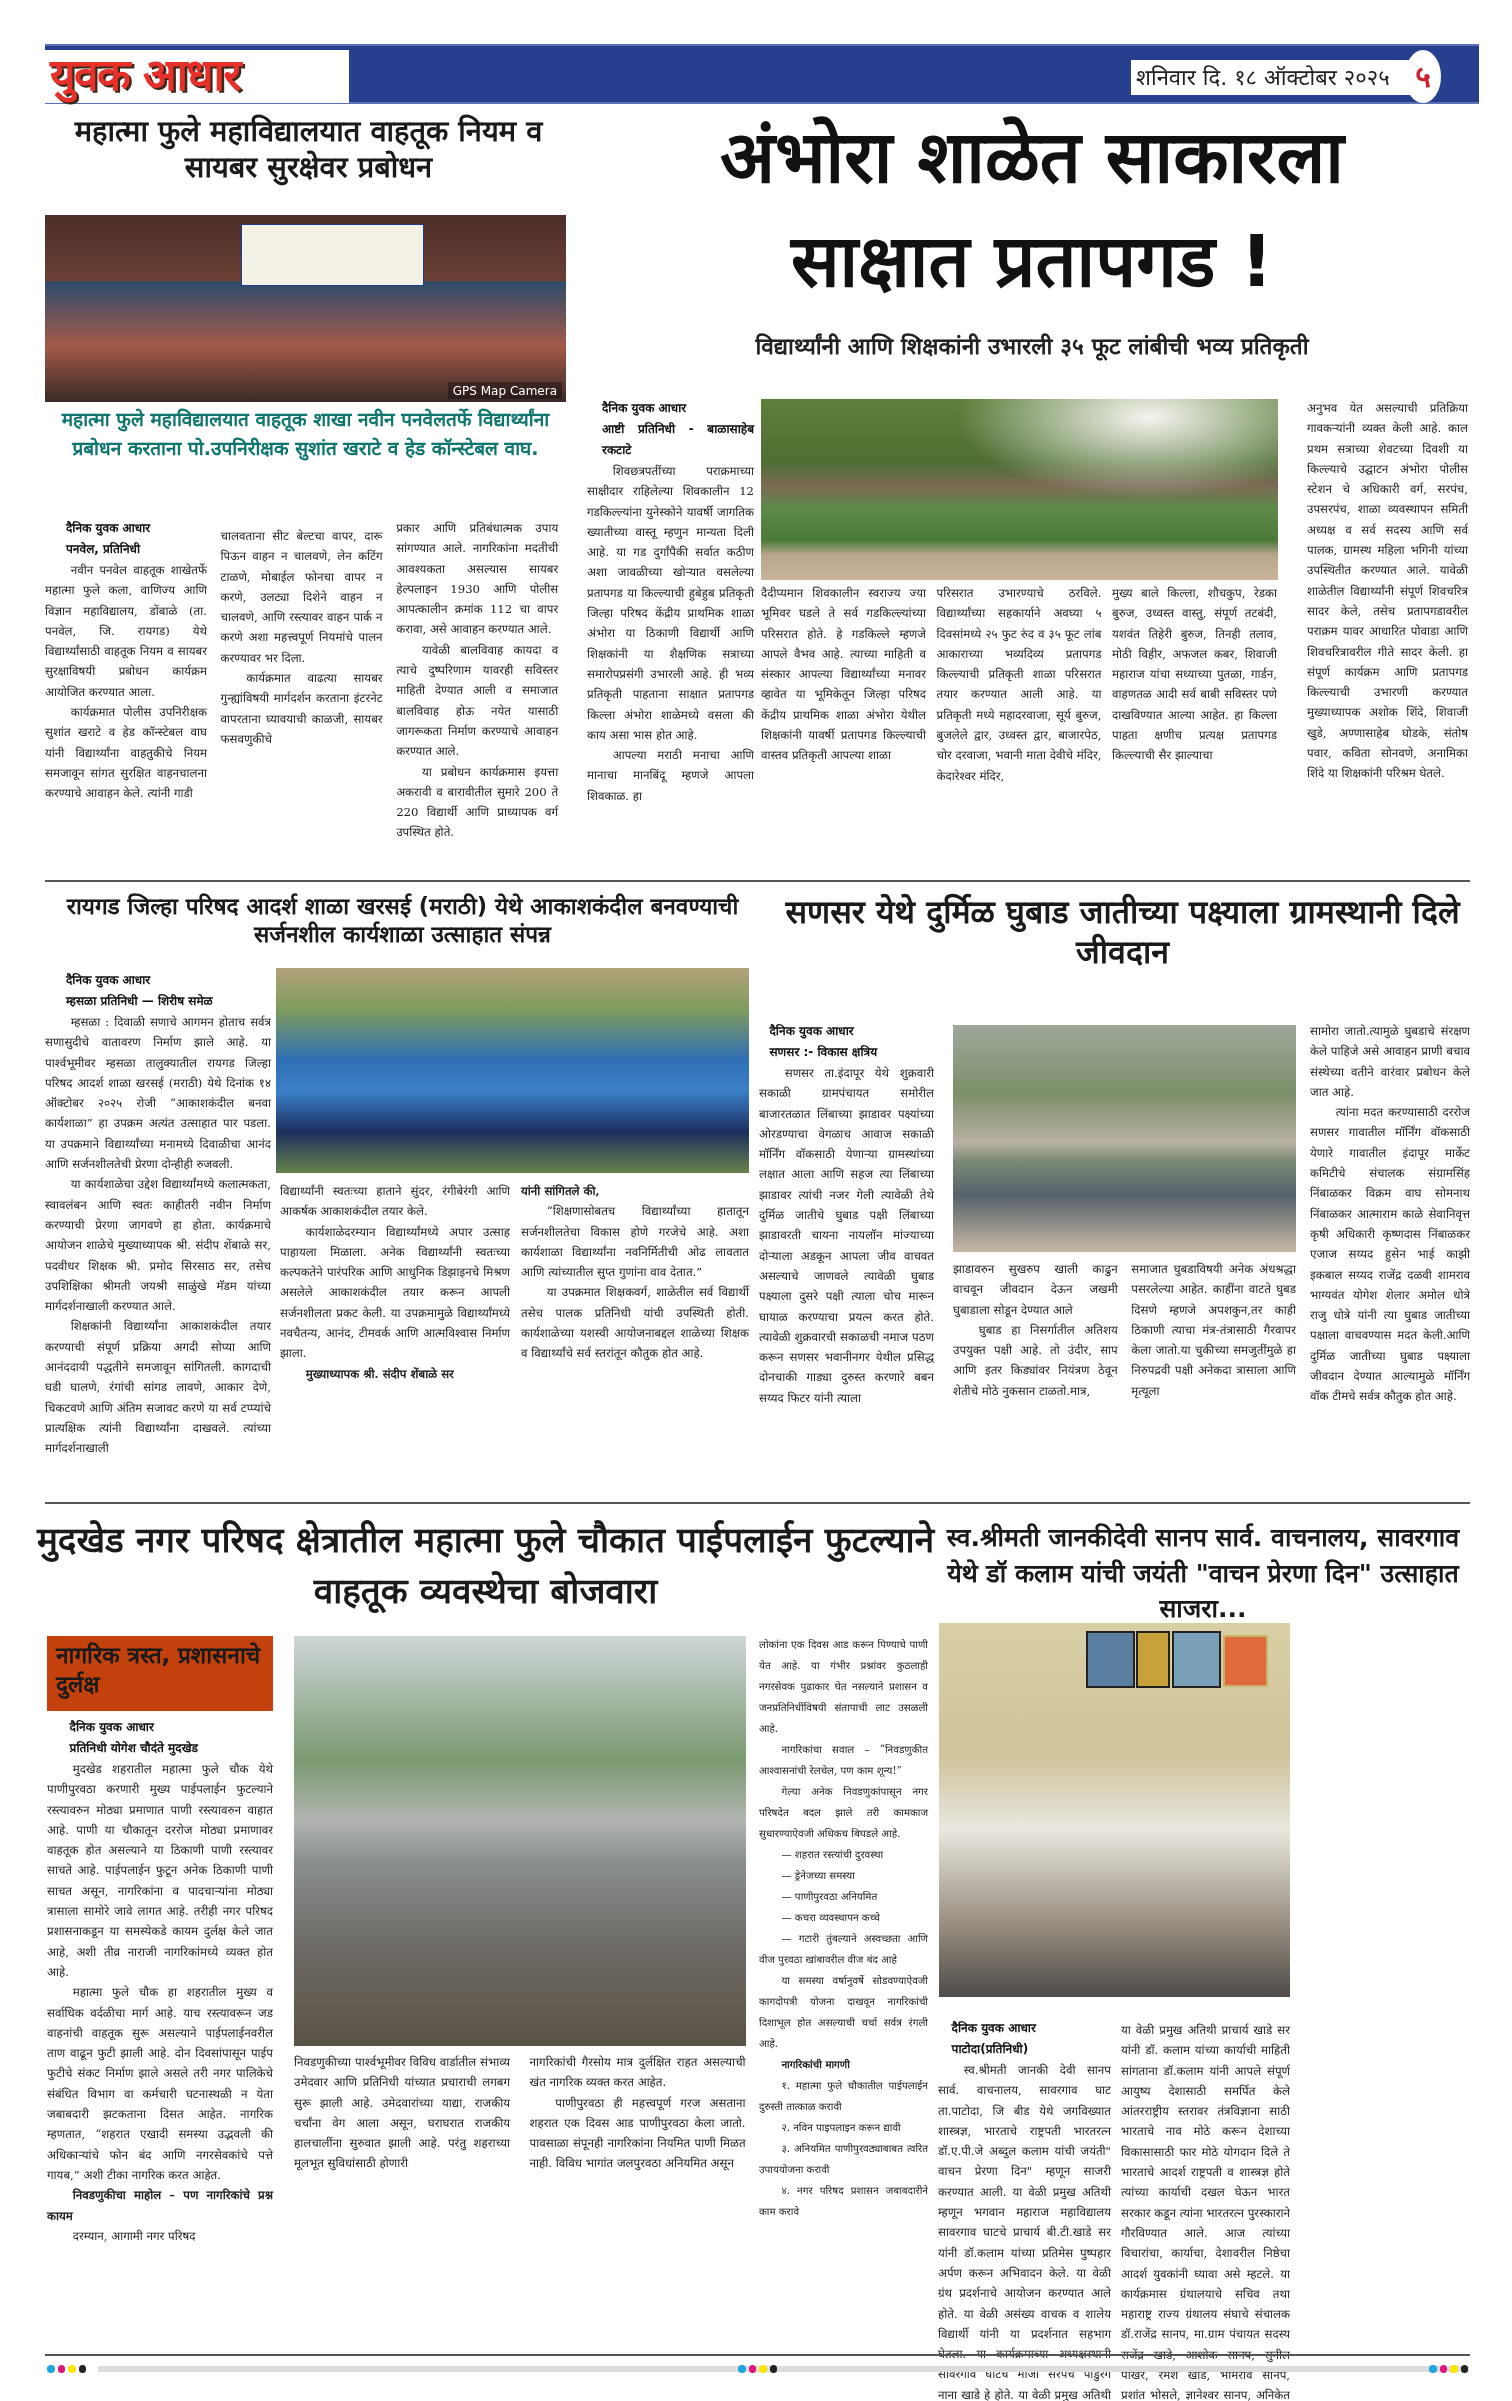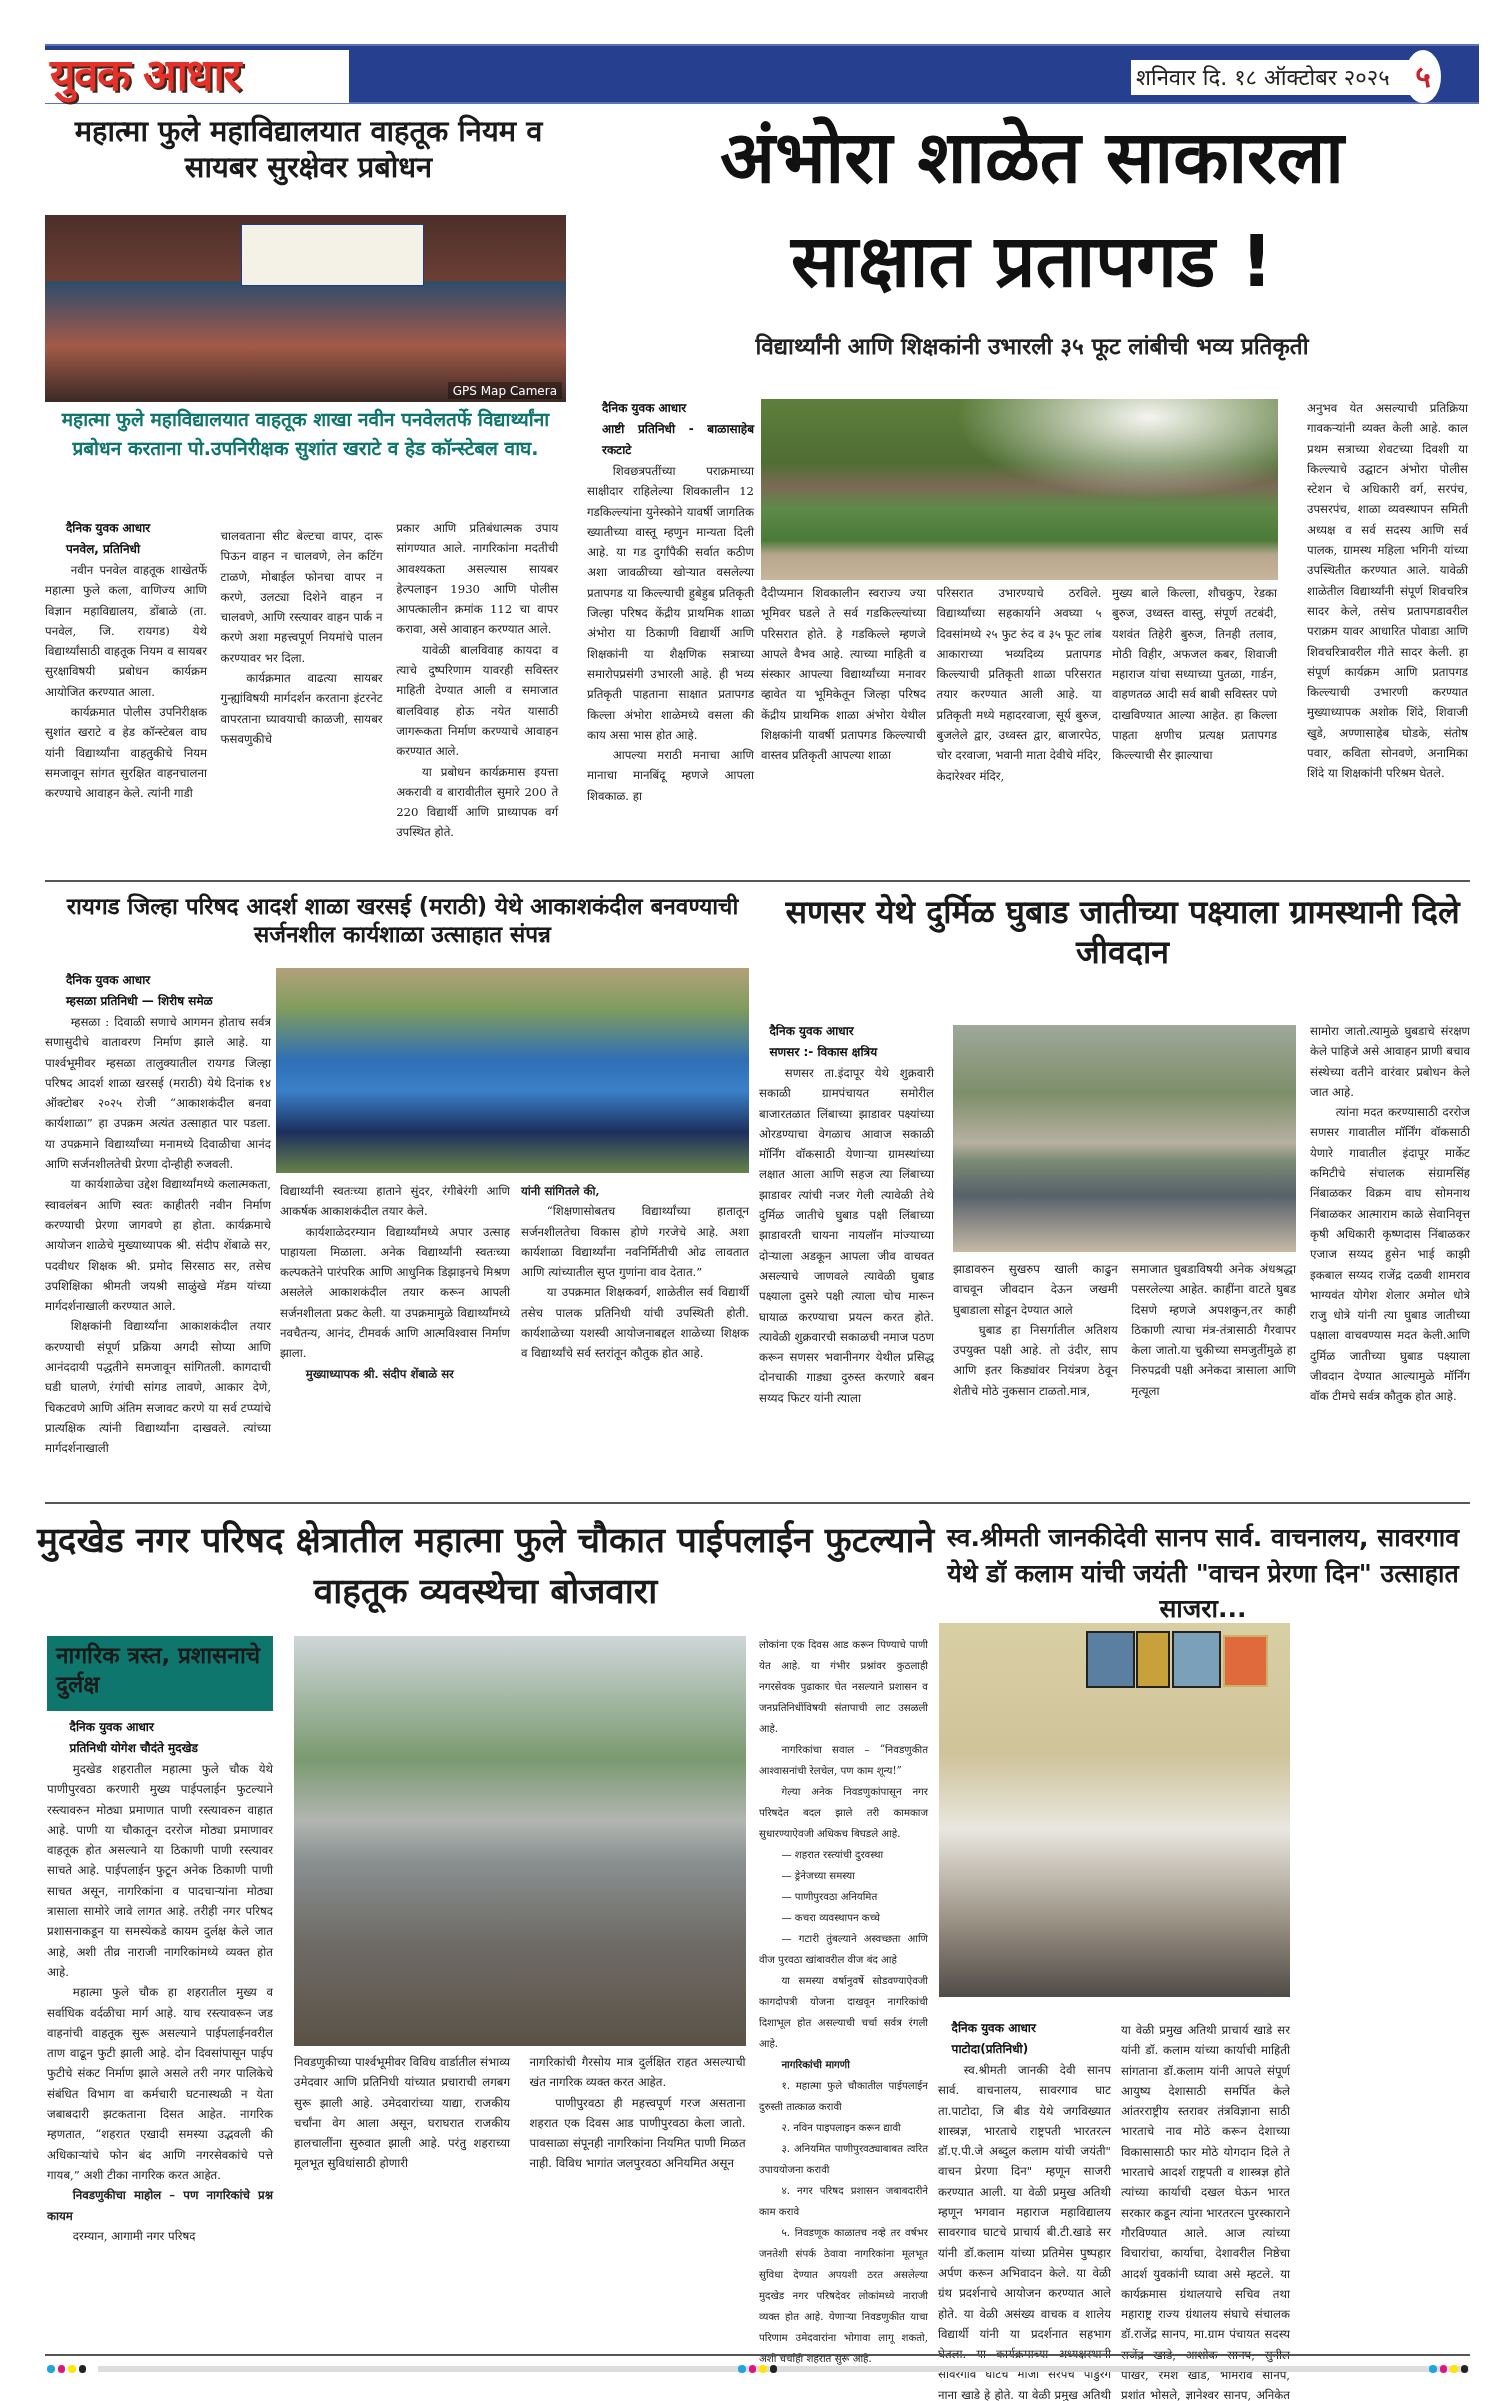--- a/index.html
+++ b/index.html
@@ -24,21 +24,21 @@
   .col p.b{font-weight:700;}
   .rule{height:2.3px;background:#555;}
   .photo{overflow:hidden;}
   .ph-cls{background:linear-gradient(180deg,#4c2f2a 0%,#6b3f34 35%,#2f4c6b 36%,#a45a48 70%,#3a2a26 100%);}
   .ph-fort{background:radial-gradient(ellipse at 75% 10%,#f5f5f0 0%,rgba(255,255,255,0) 35%),linear-gradient(180deg,#5e7f3c 0%,#4f6e33 35%,#7b6a55 48%,#5f8a4a 60%,#4a7a38 78%,#b7a68d 86%,#c9b59b 100%);}
   .ph-kids{background:linear-gradient(180deg,#b3a17a 0%,#7f9c5d 20%,#2f6fb5 45%,#3a80c8 60%,#1c2f5e 80%,#67824a 100%);}
   .ph-owl{background:linear-gradient(180deg,#9fa89a 0%,#7d8f6a 30%,#b7b0a2 52%,#7a8a74 60%,#56616a 75%,#c7b9a6 100%);}
   .ph-road{background:linear-gradient(180deg,#cfd6d8 0%,#7a9a70 30%,#b2b5b1 45%,#8a8f90 55%,#6e6b66 75%,#5b5246 100%);}
   .ph-lib{background:linear-gradient(180deg,#d9cfa5 0%,#cfc39a 35%,#e9e7df 55%,#9a9083 80%,#4f4b48 100%);}
   .ph-label{position:absolute;font-family:"DejaVu Sans",sans-serif;font-size:12px;color:#fff;background:rgba(0,0,0,.35);padding:1.5px 4.5px;}
-  .pullbox{background:#0f766e;}
+  .pullbox{background:#c2410c;}
   .footer-bar{height:6px;background:#ddd;}
   .dots{display:flex;gap:3px;}
   .dot{width:7.5px;height:7.5px;border-radius:50%;}
 </style>
 </head>
 <body>
 
 <div class="abs masthead"></div>
 <div class="abs logo-box"></div>
 <div class="abs logo">युवक आधार</div>
@@ -172,21 +172,20 @@
   <p>— ड्रेनेजच्या समस्या</p>
   <p>— पाणीपुरवठा अनियमित</p>
   <p>— कचरा व्यवस्थापन कच्चे</p>
   <p>— गटारी तुंबल्याने अस्वच्छता आणि वीज पुरवठा खांबावरील  वीज बंद आहे</p>
   <p>या समस्या वर्षानुवर्षे सोडवण्याऐवजी कागदोपत्री योजना दाखवून नागरिकांची दिशाभूल होत असल्याची चर्चा सर्वत्र रंगली आहे.</p>
   <p class="b">नागरिकांची मागणी</p>
   <p>१. महात्मा फुले चौकातील पाईपलाईन दुरुस्ती तात्काळ करावी</p>
   <p>२. नविन पाइपलाइन करून द्यावी</p>
   <p>३. अनियमित पाणीपुरवठ्याबाबत त्वरित उपाययोजना करावी</p>
   <p>४. नगर परिषद प्रशासन जबाबदारीने काम करावे</p>
-  <p>५. निवडणूक काळातच नव्हे तर वर्षभर जनतेशी संपर्क ठेवावा नागरिकांना मूलभूत सुविधा देण्यात अपयशी ठरत असलेल्या मुदखेड नगर परिषदेवर लोकांमध्ये नाराजी व्यक्त होत आहे. येणाऱ्या निवडणुकीत याचा परिणाम उमेदवारांना भोगावा लागू शकतो, अशी चर्चाही शहरात सुरू आहे.</p>
 </div>
 
 <div class="abs hl" style="left:934px;top:1520px;width:538px;font-size:25px;line-height:1.42;">स्व.श्रीमती जानकीदेवी सानप सार्व. वाचनालय, सावरगाव येथे डॉ कलाम यांची जयंती "वाचन प्रेरणा दिन" उत्साहात साजरा...</div>
 <div class="abs photo ph-lib" style="left:939px;top:1623px;width:351px;height:374px;">
   <div style="position:absolute;left:147px;top:7.5px;width:45px;height:53px;background:#5a7fa0;border:2.3px solid #222;"></div>
   <div style="position:absolute;left:197px;top:7.5px;width:30px;height:53px;background:#c9a13a;border:2.3px solid #222;"></div>
   <div style="position:absolute;left:233px;top:7.5px;width:45px;height:53px;background:#7aa1b9;border:2.3px solid #222;"></div>
   <div style="position:absolute;left:284px;top:12px;width:41px;height:48px;background:#e06a3b;border:2.3px solid #c9b36a;"></div>
 </div>
 <div class="abs col" style="left:938px;top:2018px;width:173px;">

